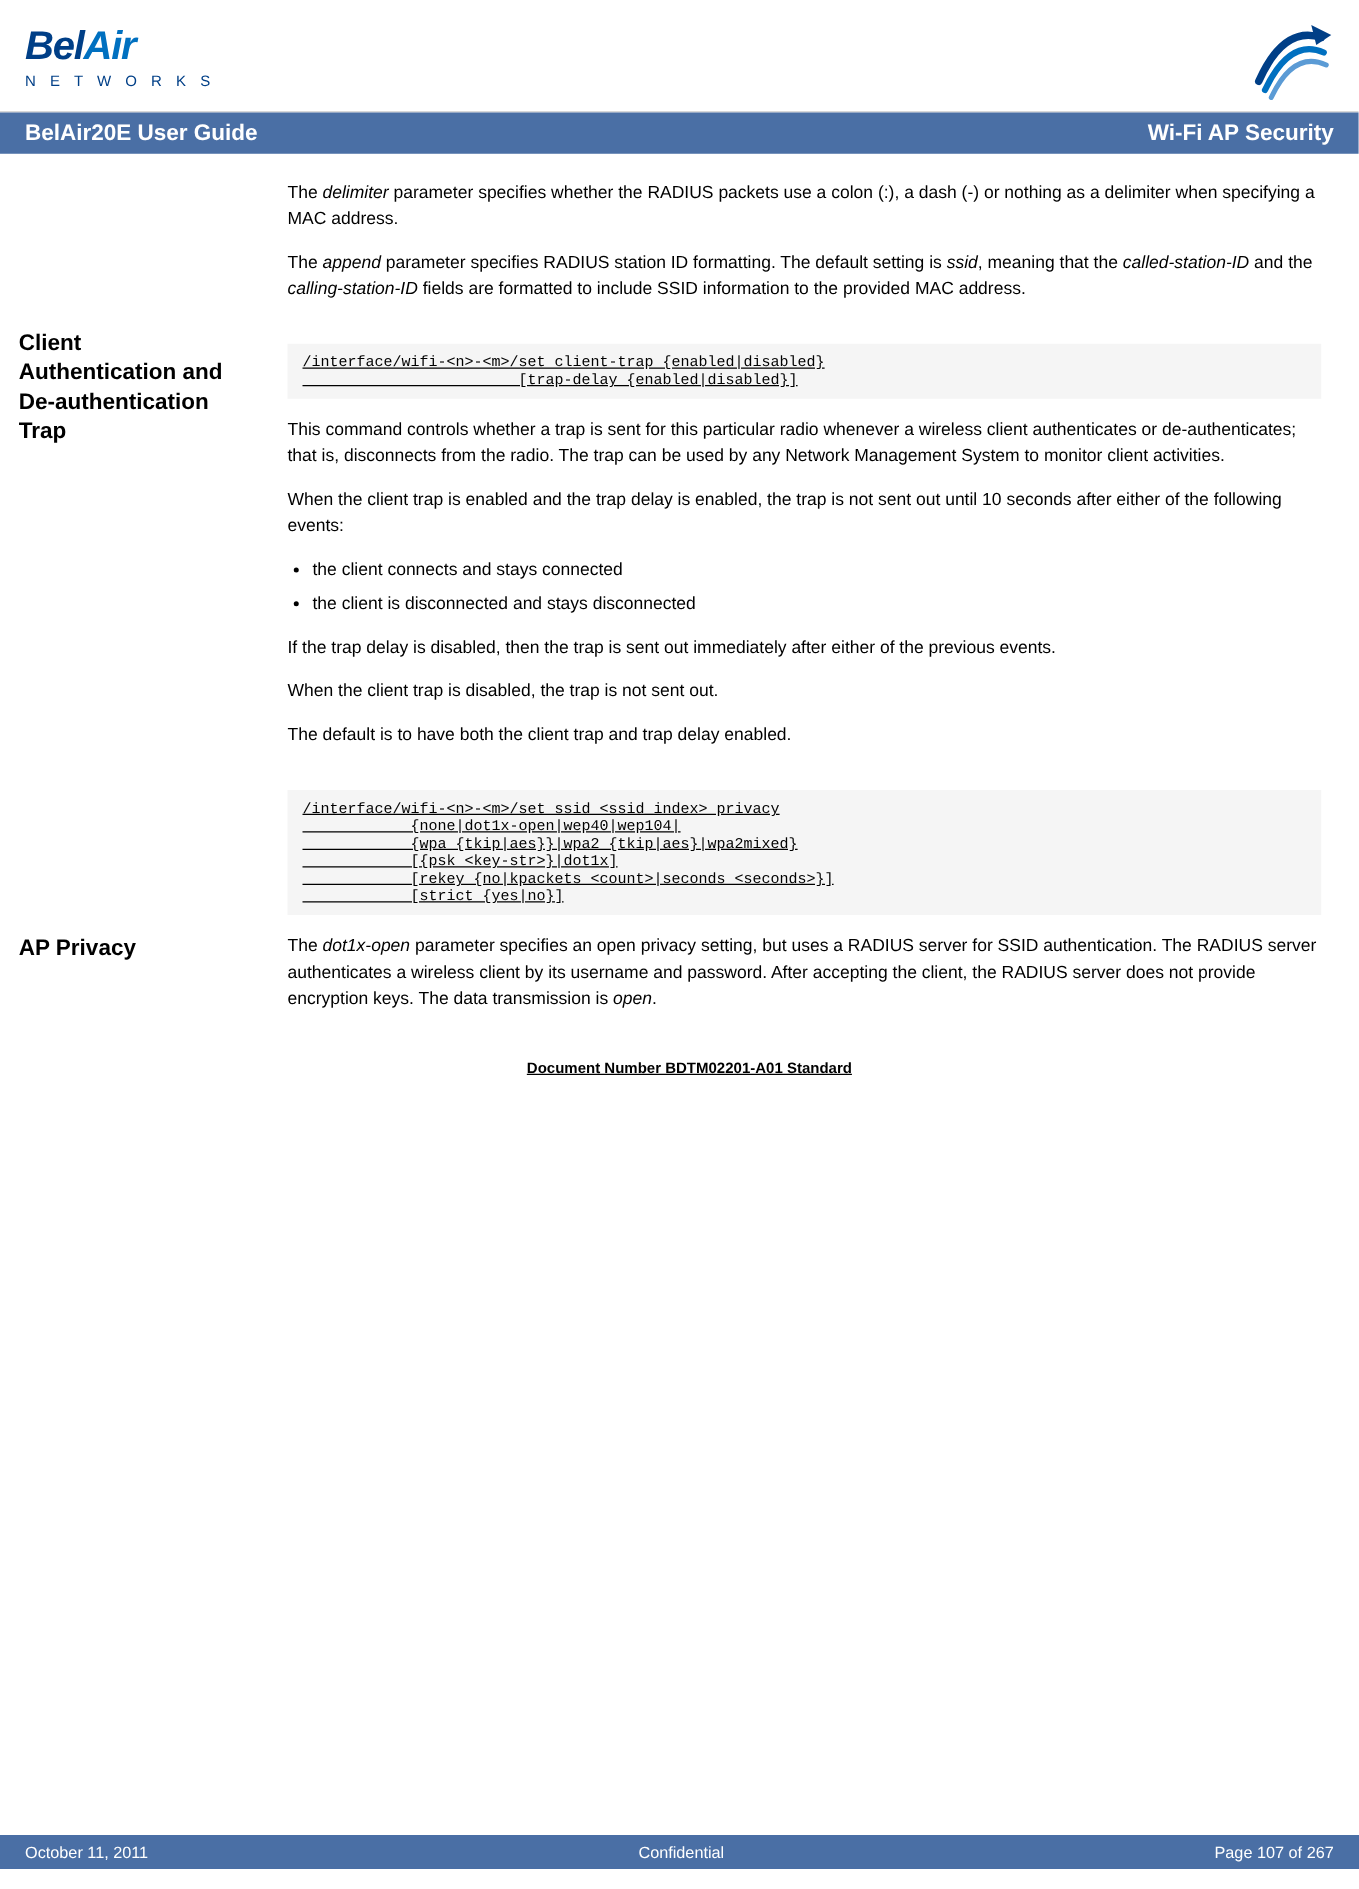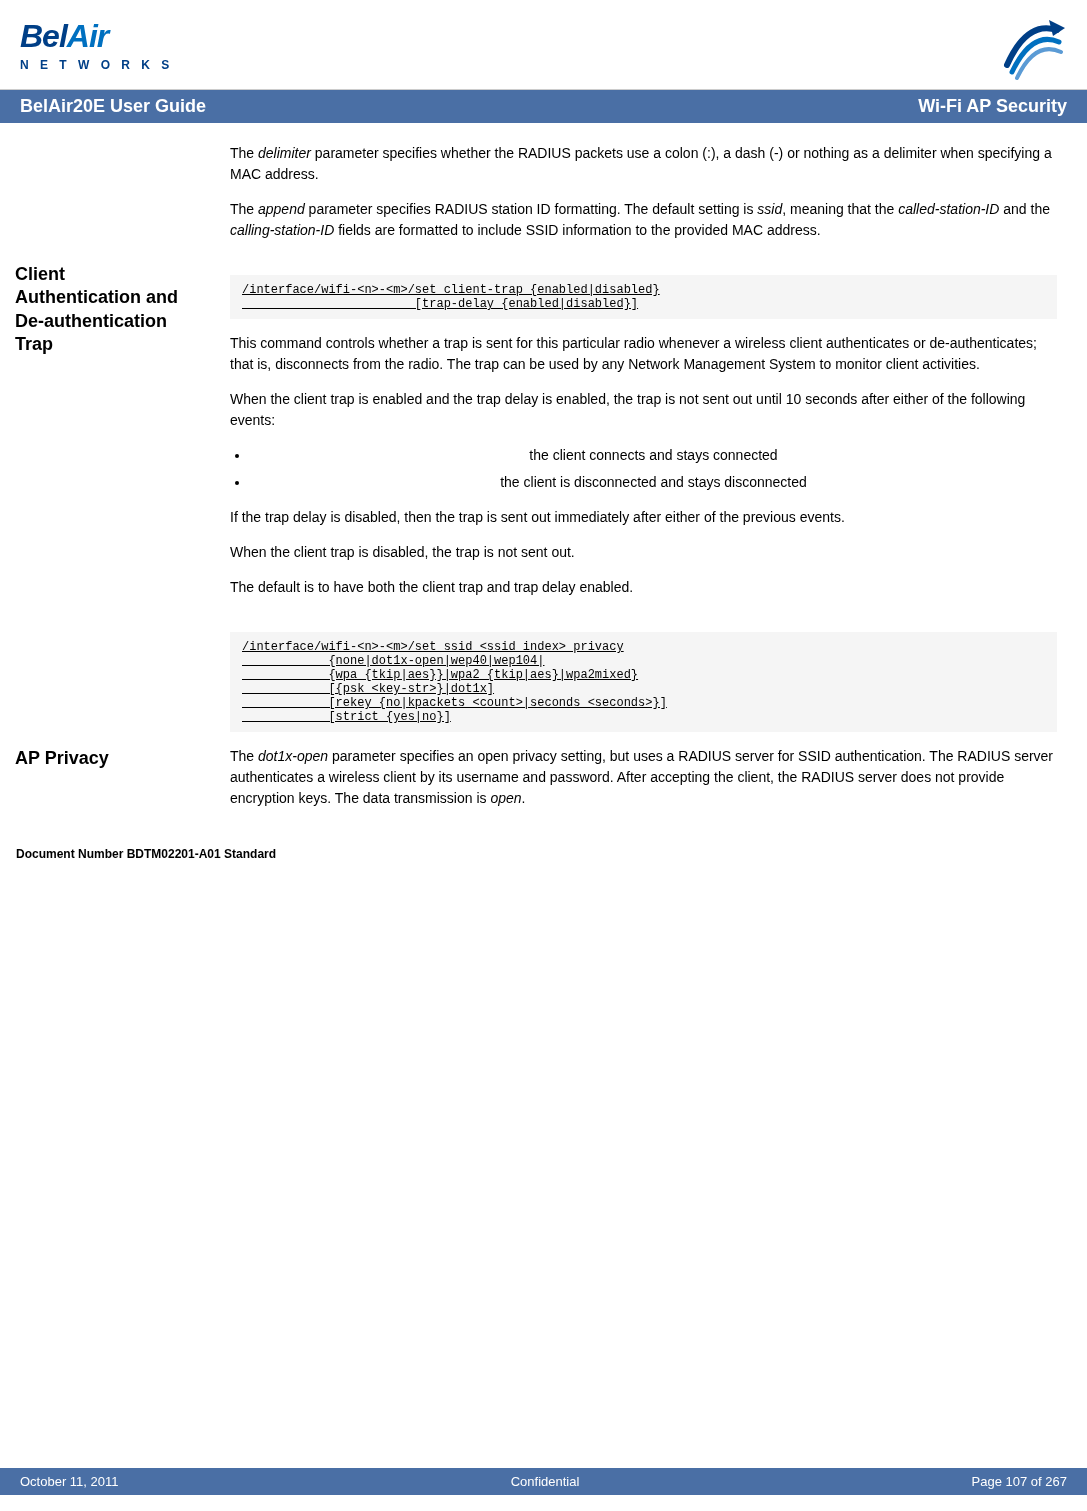--- a/index.html
+++ b/index.html
@@ -32,21 +32,21 @@
       font-size: 32px;
       font-weight: 900;
       color: #003f87;
       letter-spacing: -1px;
     }
 
     .logo-networks {
       font-size: 12px;
       letter-spacing: 4px;
       color: #003f87;
-      font-weight: bold;
+      font-weight: normal;
       margin-top: 3px;
     }
 
     .logo-icon {
       width: 80px;
       height: 70px;
     }
 
     
     .nav-bar {
@@ -98,21 +98,20 @@
       display: block;
       padding: 8px 12px;
       margin-bottom: 14px;
       white-space: pre;
       border: none;
       text-decoration: underline;
     }
 
     .bullet-list {
       margin: 10px 0 14px 20px;
-      text-align: center;
     }
     .bullet-list li {
       list-style: disc;
       margin-bottom: 6px;
       line-height: 1.5;
     }
 
     
     .footer {
       position: fixed;
@@ -125,24 +124,25 @@
       justify-content: space-between;
       align-items: center;
       padding: 6px 20px;
       font-size: 13px;
     }
     .footer-center {
       text-align: center;
       flex: 1;
     }
     .footer-doc {
-      text-align: left;
+      text-align: center;
       font-size: 12px;
       color: #000;
       padding: 4px 0 60px 16px;
+      text-decoration: underline;
     }
 
     
     .italic { font-style: italic; margin-top: 48px; }
 
     .section-spacer {
       height: 20px;
     }
   </style>
 </head>

